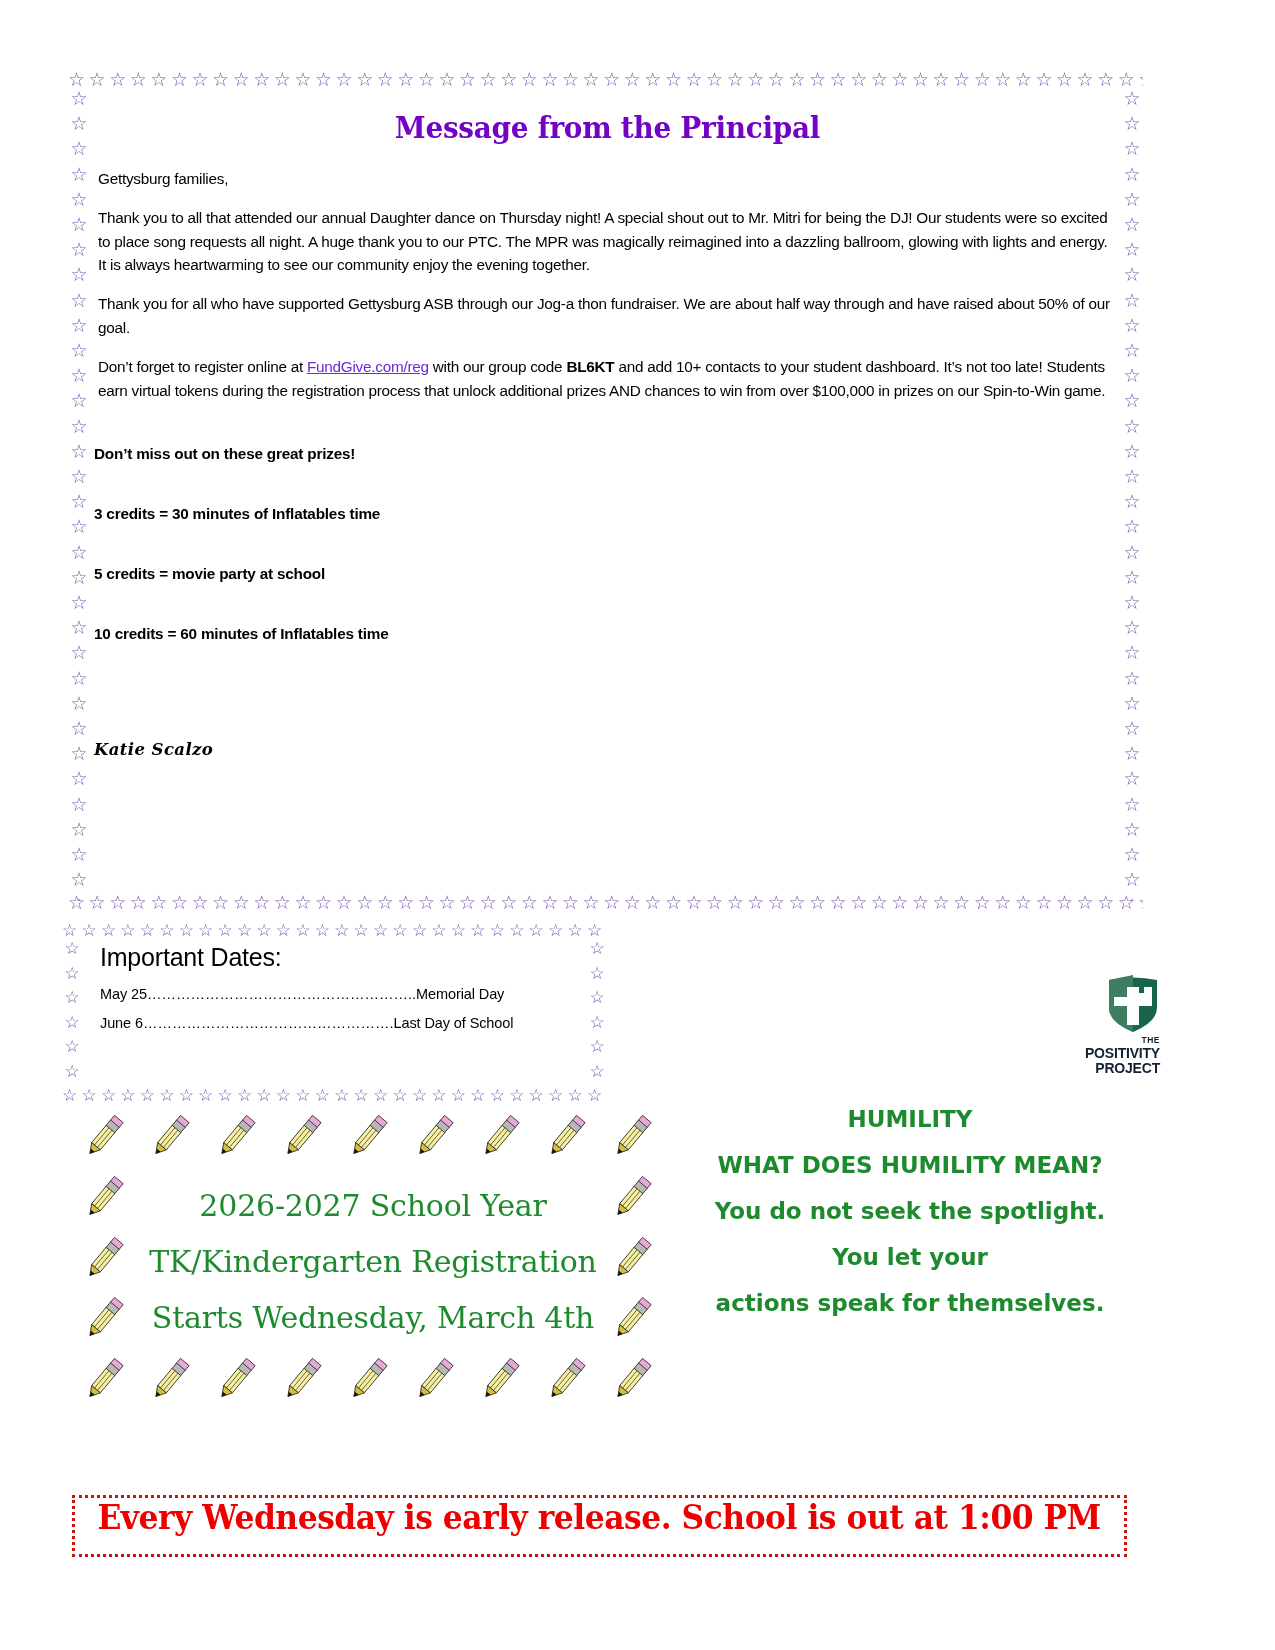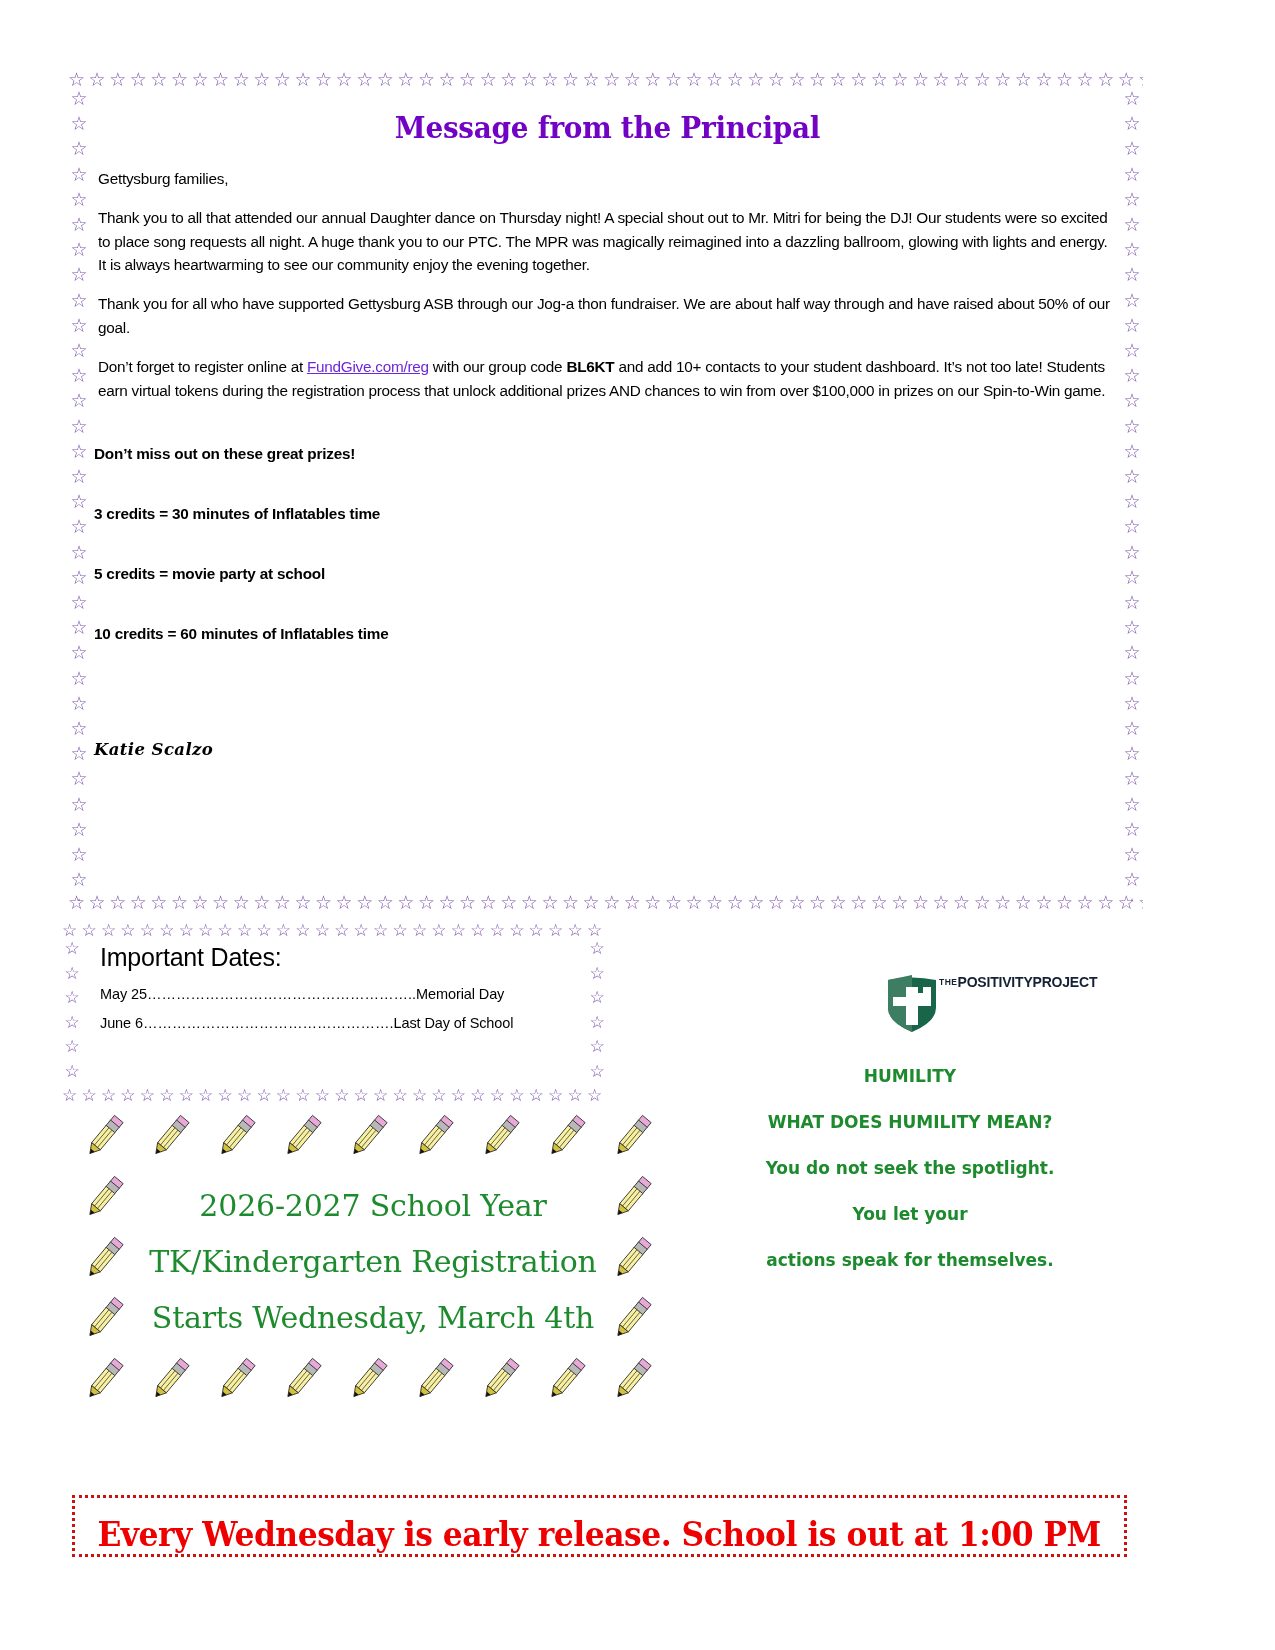--- a/index.html
+++ b/index.html
@@ -184,22 +184,22 @@
   
   .pplus {
     position: absolute;
     left: 660px;
     top: 975px;
     width: 500px;
     text-align: center;
   }
   .pp-logo-wrap {
     display: flex;
-    flex-direction: row;
-    align-items: flex-start;
+    flex-direction: column;
+    align-items: flex-end;
     margin-left: 225px;
   }
   .pp-shield { width: 54px; height: 58px; display: block; }
   .pp-word-the {
     font-size: 8.5px;
     font-weight: bold;
     letter-spacing: 0.5px;
     color: #142033;
     line-height: 11px;
     margin-top: 2px;
@@ -209,36 +209,36 @@
     font-weight: bold;
     letter-spacing: -0.2px;
     color: #142033;
     line-height: 15px;
   }
   .pp-lines {
     margin-top: 20px;
     color: #1e8a2e;
     font-family: "DejaVu Sans", sans-serif;
     font-weight: bold;
-    font-size: 17px;
+    font-size: 23px;
     line-height: 46px;
   }
   .pp-lines div { white-space: nowrap; }
 
   
   .red-banner {
     position: absolute;
     left: 72px;
     top: 1495px;
     width: 1055px;
     height: 62px;
     border: 3px dotted #cc1111;
     box-sizing: border-box;
     display: flex;
-    align-items: flex-end;
+    align-items: flex-start;
     justify-content: center;
   }
   .red-banner-text {
     color: #ee0000;
     font-family: "DejaVu Serif", serif;
     font-weight: bold;
     font-size: 33px;
     letter-spacing: -0.5px;
     white-space: nowrap;
     transform: scaleX(0.95);

